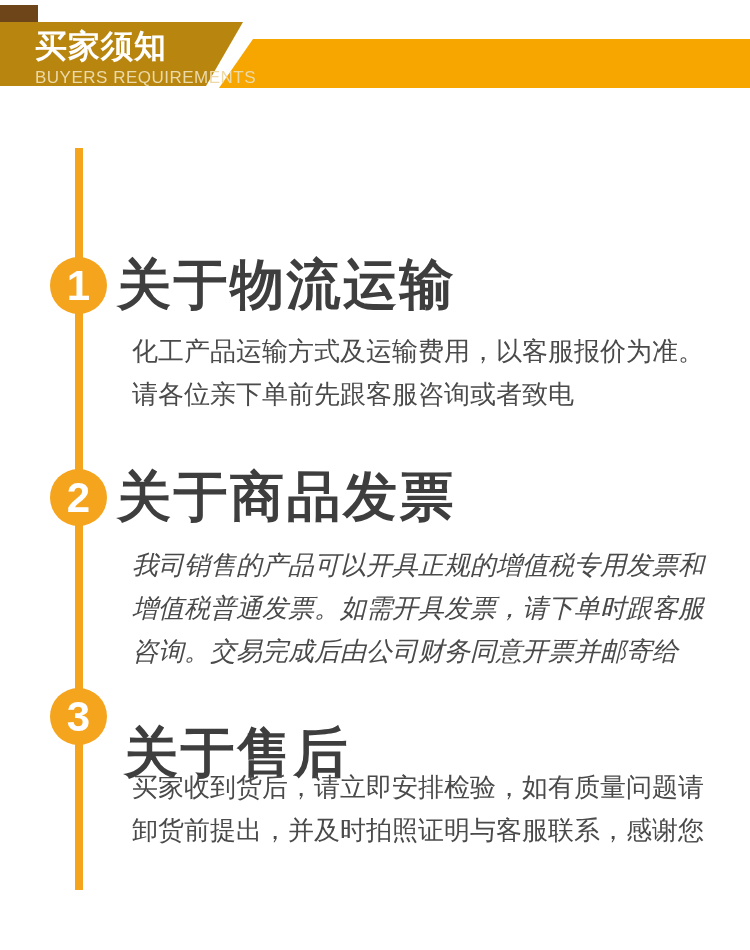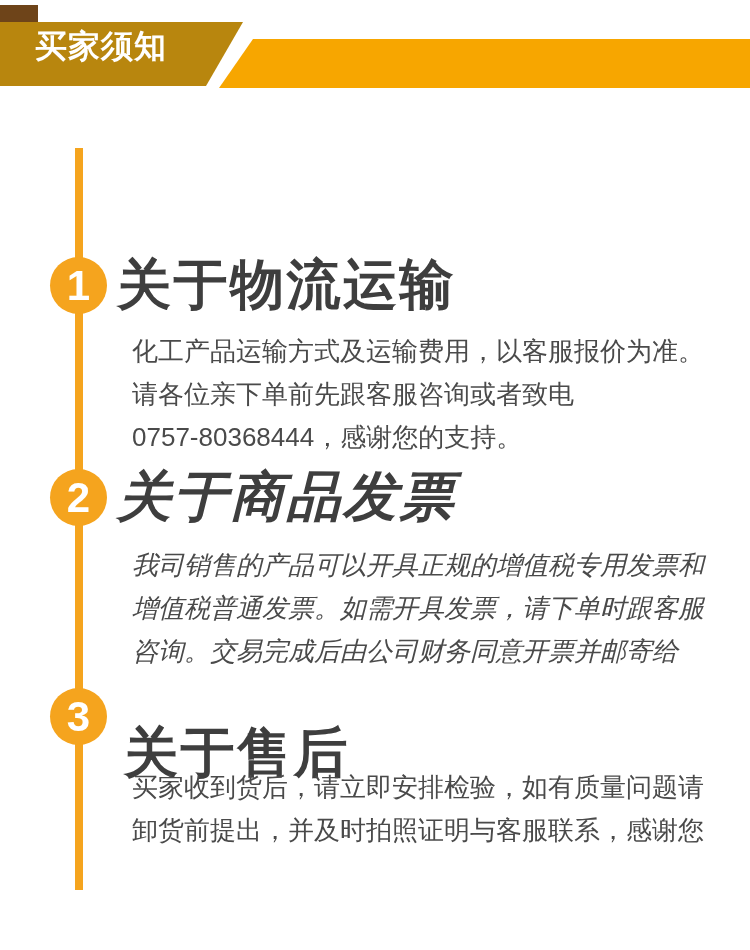--- a/index.html
+++ b/index.html
@@ -63,21 +63,21 @@
 
   .heading {
     position: absolute;
     color: var(--heading-text, #3e3e3e);
     font-size: 54px; font-weight: 800; letter-spacing: 2.5px;
     line-height: 64px; white-space: nowrap;
     z-index: 2;
     text-align: right;
   }
   .heading.h1 { left: 117px; top: 252px; }
-  .heading.h2 { left: 117px; top: 464px; font-style: italic; }
+  .heading.h2 { left: 117px; top: 464px; }
   .heading.h3 { left: 124px; top: 720px; }
 
   .body-text {
     position: absolute; left: 132px; width: 585px;
     color: var(--body-text, #4a4a4a);
     font-size: 26px; line-height: 43px; letter-spacing: 0px;
     z-index: 2;
   }
   .body-text.p1 { top: 330px; }
   .body-text.p2 { top: 544px; font-style: italic; }
@@ -88,33 +88,33 @@
 <body>
 
 <div class="page">
 
   <div class="banner">
     <div class="banner-fold"></div>
     <div class="banner-left"></div>
     <div class="banner-right"></div>
     <div class="banner-text">
       <div class="banner-title">买家须知</div>
+      <div class="banner-subtitle">BUYERS REQUIREMENTS</div>
     </div>
   </div>
 
   <div class="timeline-line"></div>
 
   <div class="badge b1">
     <span>1</span>
   </div>
   <div class="heading h1">关于物流运输</div>
   <div class="body-text p1">
     <div class="body-line">化工产品运输方式及运输费用，以客服报价为准。</div>
     <div class="body-line">请各位亲下单前先跟客服咨询或者致电</div>
-    <div class="body-line">0757-80368444，感谢您的支持。</div>
   </div>
 
   <div class="badge b2">
     <span>2</span>
   </div>
   <div class="heading h2">关于商品发票</div>
   <div class="body-text p2">
     <div class="body-line">我司销售的产品可以开具正规的增值税专用发票和</div>
     <div class="body-line">增值税普通发票。如需开具发票，请下单时跟客服</div>
     <div class="body-line">咨询。交易完成后由公司财务同意开票并邮寄给</div>

